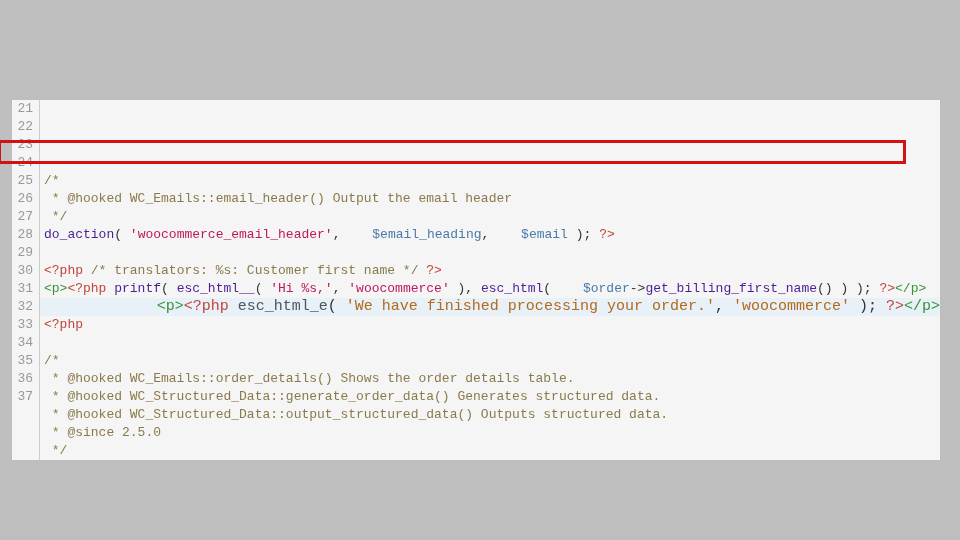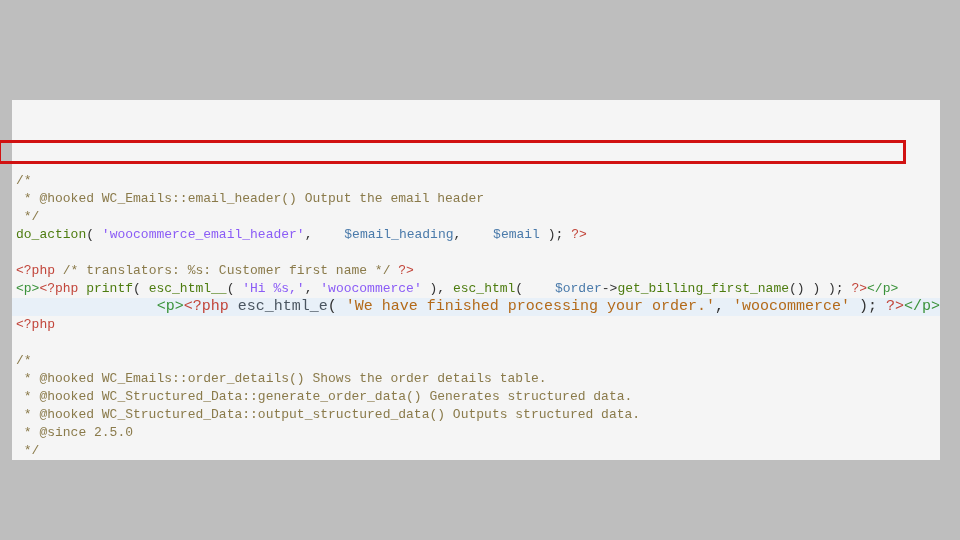--- a/index.html
+++ b/index.html
@@ -39,33 +39,52 @@
     background: #e8f0f8;
   }
   .redbox {
     position: absolute;
     border: 3px solid #d11212;
     pointer-events: none;
     z-index: 5;
   }
   
   .t-comment { color: #8a7a4a; }
-  .t-func    { color: #4d7c0f; }
-  .t-string  { color: #8b5cf6; }
+  .t-func    { color: #4c1d95; }
+  .t-string  { color: #be185d; }
   .t-var     { color: #4a7aaa; margin-left: 24px; }
   .t-php     { color: #c2453a; }
   .t-default { color: #333; }
   .t-op      { color: #333; }
   .t-tag     { color: #3a923a; }
   .big .t-func   { color: #4a5560; }
   .big .t-string { color: #b36a1a; }
   .big .t-php    { color: #c2453a; }
   .big .t-tag    { color: #3a923a; }
   .big { font-size: 15px; font-weight: 500; text-align: right; }
 </style>
 </head>
 <body>
 
 <div class="editor">
+  <div class="gutter">
+      <div class="gline">21</div>
+      <div class="gline">22</div>
+      <div class="gline">23</div>
+      <div class="gline">24</div>
+      <div class="gline">25</div>
+      <div class="gline">26</div>
+      <div class="gline">27</div>
+      <div class="gline">28</div>
+      <div class="gline">29</div>
+      <div class="gline">30</div>
+      <div class="gline">31</div>
+      <div class="gline">32</div>
+      <div class="gline">33</div>
+      <div class="gline">34</div>
+      <div class="gline">35</div>
+      <div class="gline">36</div>
+      <div class="gline">37</div>
+    </div>
   <div class="code">
     <div class="redbox" style="top: 140px; left: -2px; width: 908px; height: 24px;"></div>
   <div class="line"></div><div class="line"><span class="t-comment">/*</span></div><div class="line"><span class="t-comment"> * @hooked WC_Emails::email_header() Output the email header</span></div><div class="line"><span class="t-comment"> */</span></div><div class="line"><span class="t-func">do_action</span><span class="t-default">( </span><span class="t-string">'woocommerce_email_header'</span><span class="t-default">, </span><span class="t-var">$email_heading</span><span class="t-default">, </span><span class="t-var">$email</span><span class="t-default"> ); </span><span class="t-php">?&gt;</span></div><div class="line"></div><div class="line"><span class="t-php">&lt;?php </span><span class="t-comment">/* translators: %s: Customer first name */</span><span class="t-php"> ?&gt;</span></div><div class="line"><span class="t-tag">&lt;p&gt;</span><span class="t-php">&lt;?php </span><span class="t-func">printf</span><span class="t-default">( </span><span class="t-func">esc_html__</span><span class="t-default">( </span><span class="t-string">'Hi %s,'</span><span class="t-default">, </span><span class="t-string">'woocommerce'</span><span class="t-default"> ), </span><span class="t-func">esc_html</span><span class="t-default">( </span><span class="t-var">$order</span><span class="t-op">-&gt;</span><span class="t-func">get_billing_first_name</span><span class="t-default">() ) ); </span><span class="t-php">?&gt;</span><span class="t-tag">&lt;/p&gt;</span></div><div class="line highlight-row big"><span class="t-tag">&lt;p&gt;</span><span class="t-php">&lt;?php </span><span class="t-func">esc_html_e</span><span class="t-default">( </span><span class="t-string">'We have finished processing your order.'</span><span class="t-default">, </span><span class="t-string">'woocommerce'</span><span class="t-default"> ); </span><span class="t-php">?&gt;</span><span class="t-tag">&lt;/p&gt;</span></div><div class="line"><span class="t-php">&lt;?php</span></div><div class="line"></div><div class="line"><span class="t-comment">/*</span></div><div class="line"><span class="t-comment"> * @hooked WC_Emails::order_details() Shows the order details table.</span></div><div class="line"><span class="t-comment"> * @hooked WC_Structured_Data::generate_order_data() Generates structured data.</span></div><div class="line"><span class="t-comment"> * @hooked WC_Structured_Data::output_structured_data() Outputs structured data.</span></div><div class="line"><span class="t-comment"> * @since 2.5.0</span></div><div class="line"><span class="t-comment"> */</span></div></div>
 </div>
 
 </body></html>

